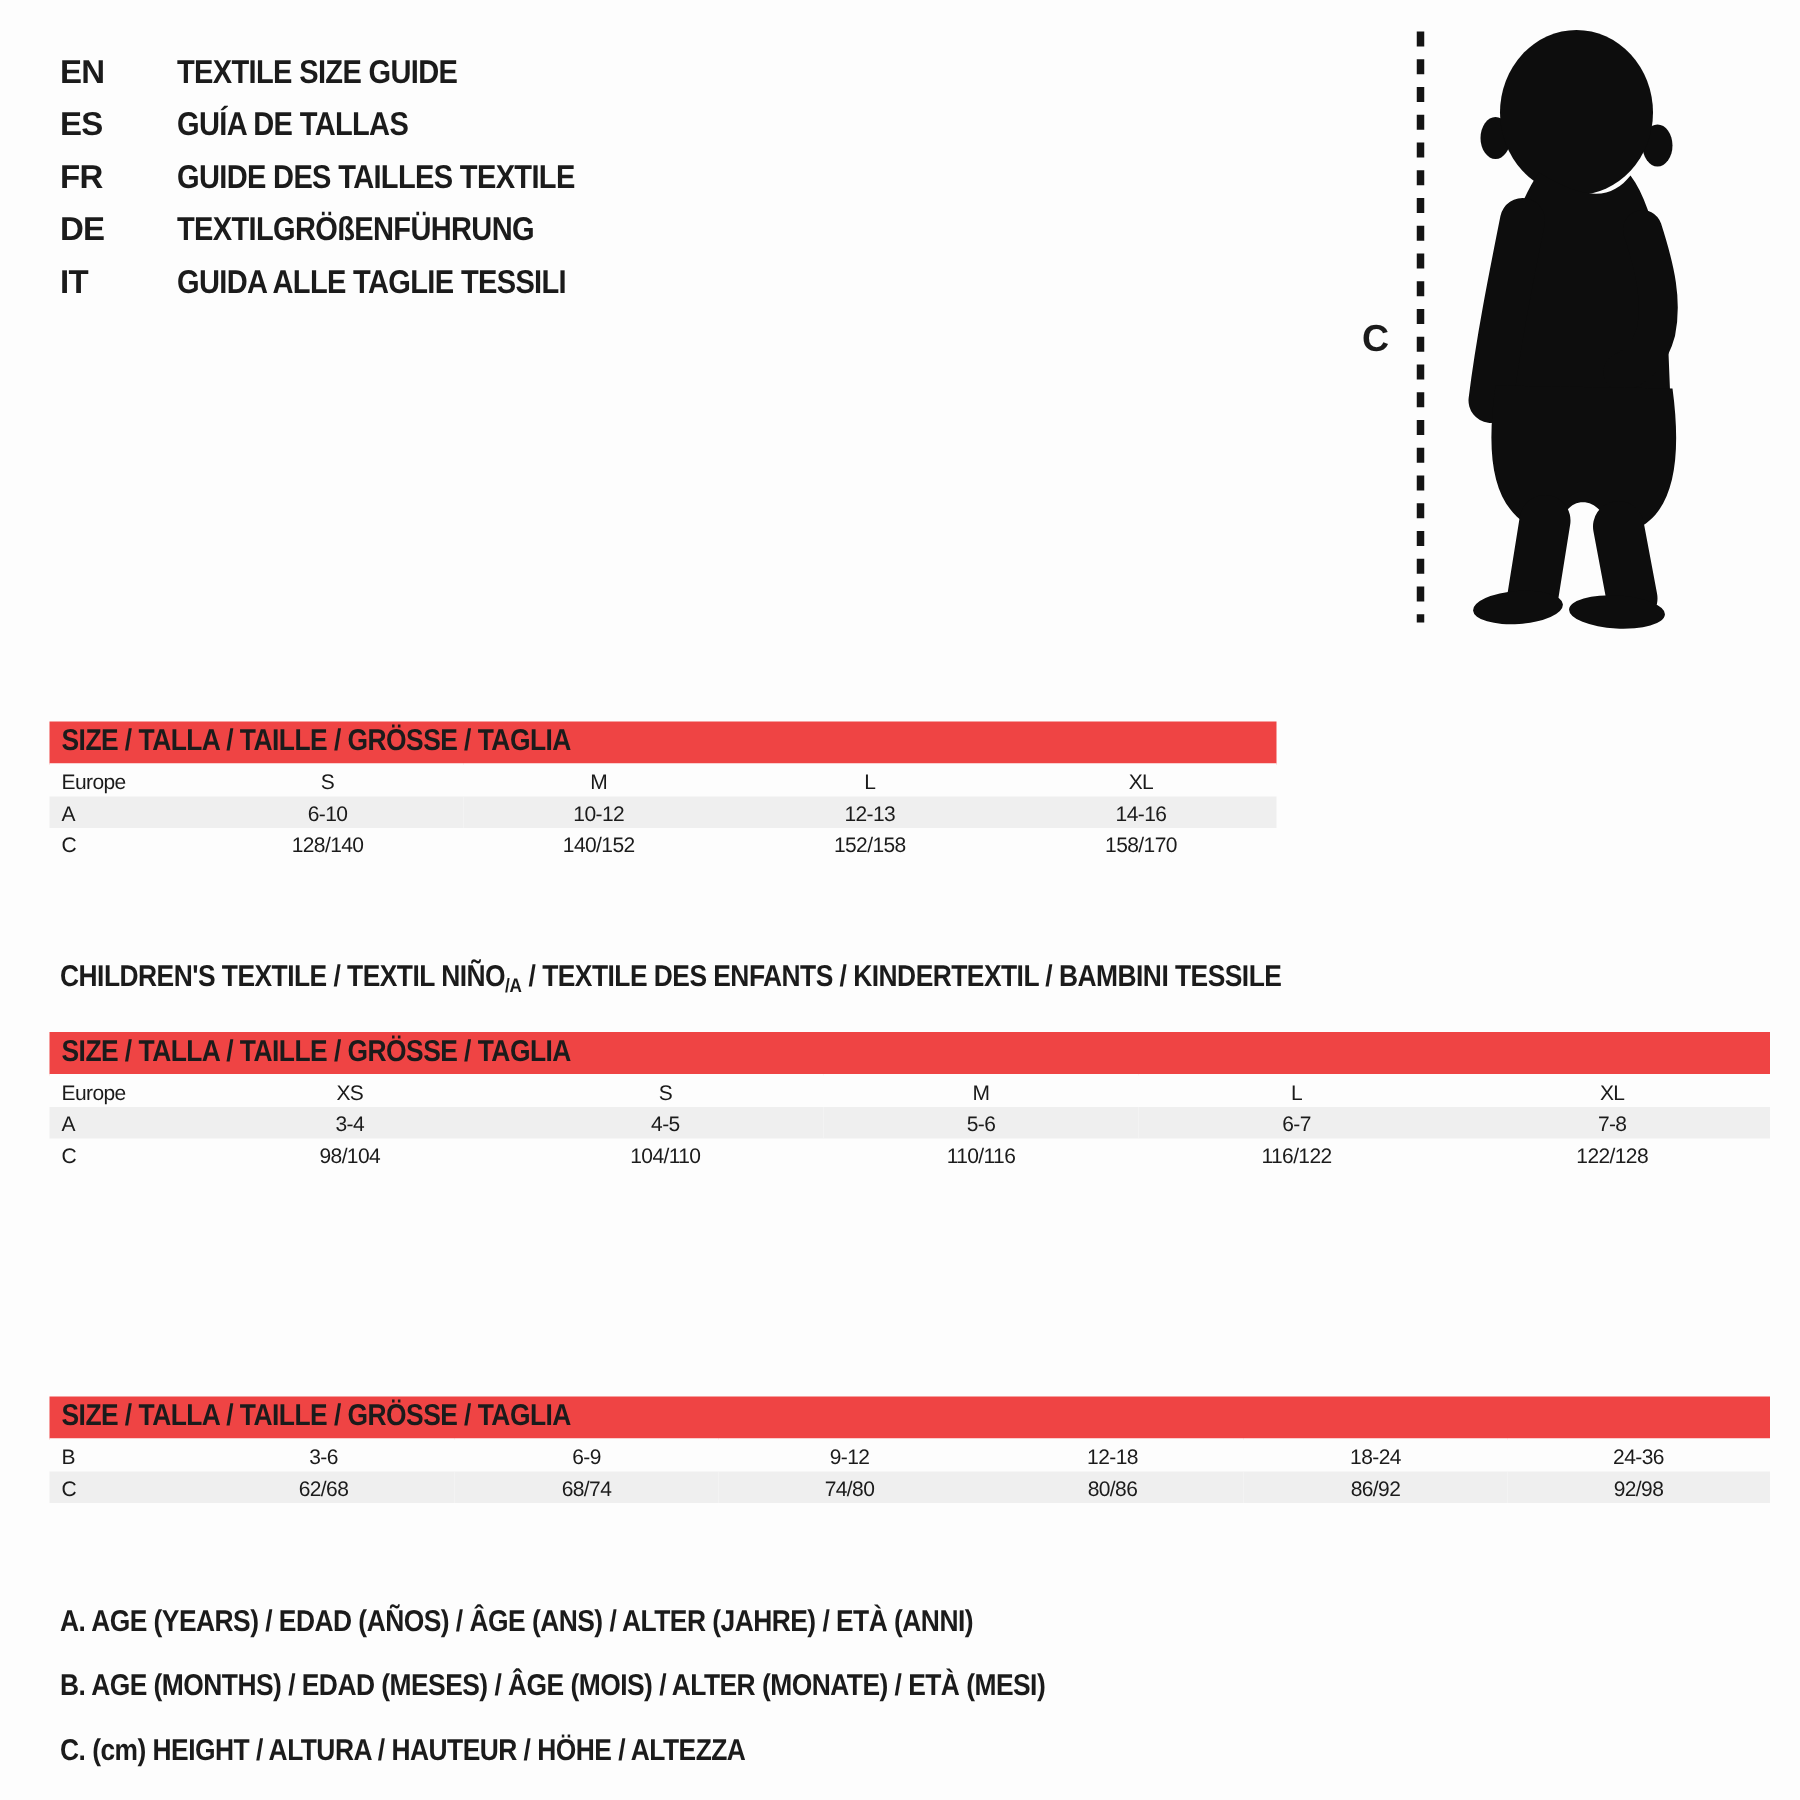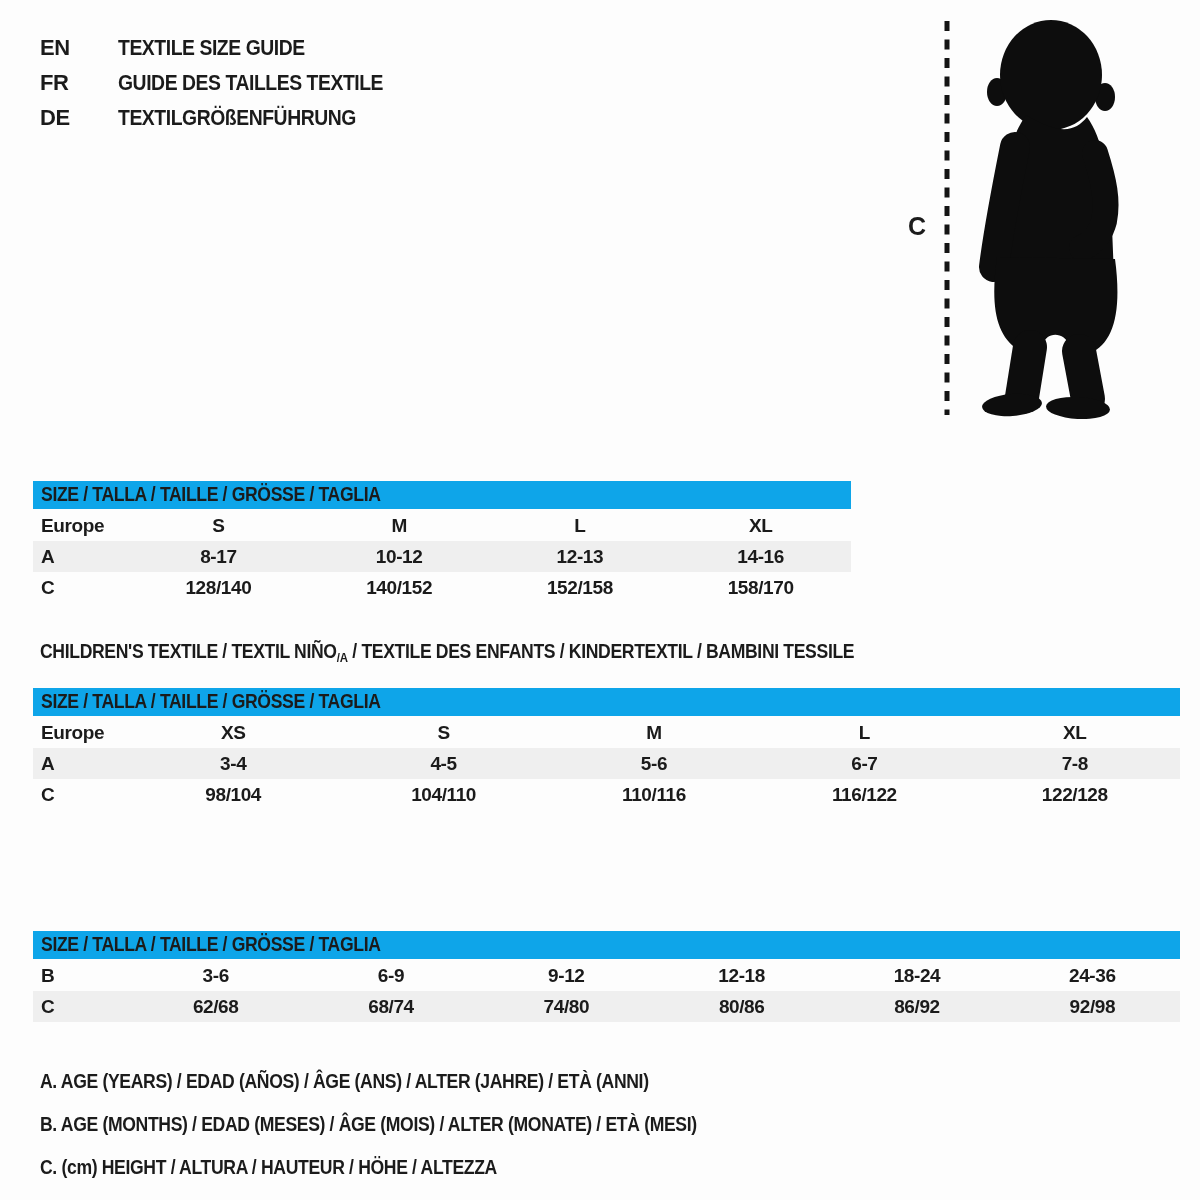--- a/index.html
+++ b/index.html
@@ -44,31 +44,31 @@
     white-space: nowrap;
   }
   .sub-a { font-size: 13px; vertical-align: -4px; letter-spacing: -0.2px; }
 
   
   .size-table {
     position: absolute; left: 33px;
     border-collapse: collapse; table-layout: fixed;
   }
   .size-table th {
-    background: #0ea5e9;
+    background: #ef4444;
     height: 29px;
     text-align: left; vertical-align: middle;
     padding-left: 8px;
     font-size: 20px; font-weight: bold; letter-spacing: -0.4px;
     border-bottom: 3px solid #fdfdfd;
   }
   .size-table td {
-    height: 31px;
+    height: 21px;
     text-align: center; vertical-align: middle;
-    font-size: 19px; font-weight: bold; letter-spacing: -0.4px;
+    font-size: 14px; font-weight: normal; letter-spacing: -0.4px;
   }
   .size-table td.lbl { text-align: left; padding-left: 8px; }
   .size-table col.c-lbl { width: 95px; }
   .size-table tbody tr:nth-child(even) td { background: #efefef; }
   .t1 { top: 481px; width: 818px; }
   .t2 { top: 688px; width: 1147px; }
   .t3 { top: 931px; width: 1147px; }
   .sec-title-1 { top: 433px; }
   .sec-title-2 { top: 640px; }
   .sec-title-3a { top: 849px; }
@@ -88,26 +88,34 @@
 <body>
 
 <div class="page">
 
   <div class="lang-block">
     <div class="lang-row">
       <span class="lang-code">EN</span>
       <span class="lang-title"><span class="sx">TEXTILE SIZE GUIDE</span></span>
     </div>
     <div class="lang-row">
+      <span class="lang-code">ES</span>
+      <span class="lang-title"><span class="sx">GUÍA DE TALLAS</span></span>
+    </div>
+    <div class="lang-row">
       <span class="lang-code">FR</span>
       <span class="lang-title"><span class="sx">GUIDE DES TAILLES TEXTILE</span></span>
     </div>
     <div class="lang-row">
       <span class="lang-code">DE</span>
       <span class="lang-title"><span class="sx">TEXTILGRÖßENFÜHRUNG</span></span>
+    </div>
+    <div class="lang-row">
+      <span class="lang-code">IT</span>
+      <span class="lang-title"><span class="sx">GUIDA ALLE TAGLIE TESSILI</span></span>
     </div>
   </div>
 
   <div class="figure-block">
     <div class="measure-label">C</div>
     <svg class="figure-svg" width="205" height="405" viewBox="0 0 205 405">
       <line x1="6" y1="6" x2="6" y2="400" stroke="#141414" stroke-width="5" stroke-dasharray="10 8.5"></line>
       <g fill="#0d0d0d" transform="translate(30,0)">
 
         <ellipse cx="26" cy="77" rx="10" ry="14"></ellipse>
@@ -148,21 +156,21 @@
     <tbody>
       <tr>
         <td class="lbl">Europe</td>
         <td>S</td>
         <td>M</td>
         <td>L</td>
         <td>XL</td>
       </tr>
       <tr>
         <td class="lbl">A</td>
-        <td>8-17</td>
+        <td>6-10</td>
         <td>10-12</td>
         <td>12-13</td>
         <td>14-16</td>
       </tr>
       <tr>
         <td class="lbl">C</td>
         <td>128/140</td>
         <td>140/152</td>
         <td>152/158</td>
         <td>158/170</td>

